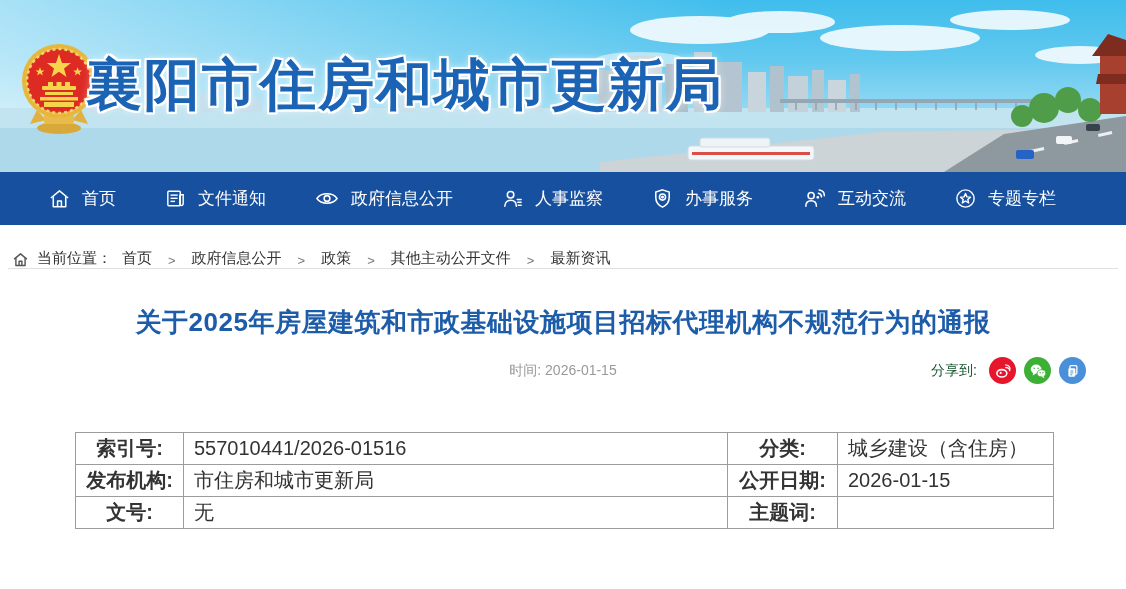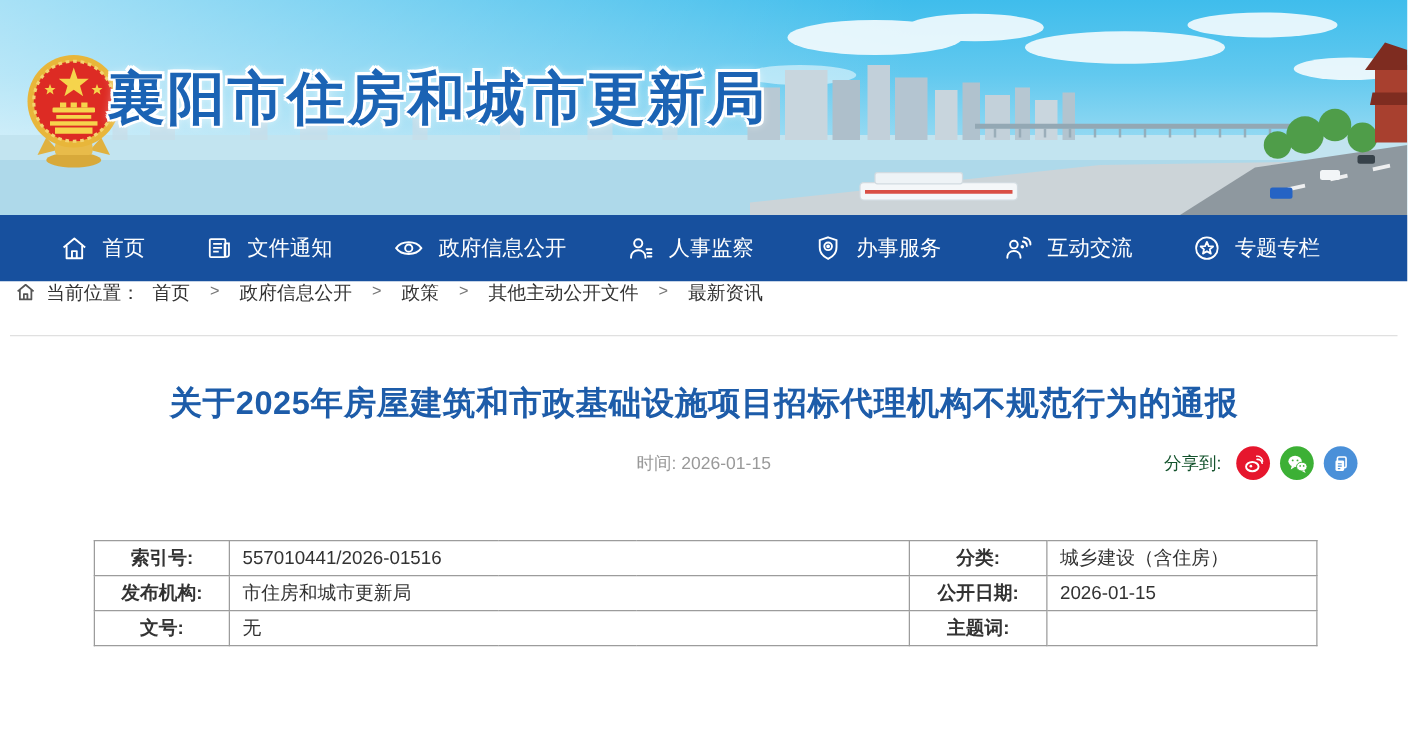--- a/index.html
+++ b/index.html
@@ -18,21 +18,21 @@
     background: linear-gradient(180deg, #3fbdec 0%, #62c9ef 35%, #9ddcf3 70%, #b7e2f1 100%);
   }
   .banner .haze {
     position: absolute; inset: 0;
     background: linear-gradient(90deg, rgba(255,255,255,0.55) 0%, rgba(255,255,255,0.25) 35%, rgba(255,255,255,0) 65%);
   }
   .banner svg.scene { position: absolute; inset: 0; }
   .emblem { position: absolute; left: 20px; top: 40px; width: 78px; height: 98px; }
   .banner-title {
     position: absolute; left: 86px; top: 48px;
-    font-size: 46px; font-weight: 900; letter-spacing: 2px;
+    font-size: 56px; font-weight: 900; letter-spacing: 2px;
     color: #1b63b4;
     text-shadow: 2px 0 0 #fff, -2px 0 0 #fff, 0 2px 0 #fff, 0 -2px 0 #fff,
                  2px 2px 0 #fff, -2px -2px 0 #fff, 2px -2px 0 #fff, -2px 2px 0 #fff,
                  0 0 8px rgba(255,255,255,.9);
     white-space: nowrap;
   }
 
   
   .navbar {
     width: 1126px; height: 53px;
@@ -44,21 +44,21 @@
   .nav-item {
     display: flex; align-items: center; gap: 11px;
     color: #ffffff; font-size: 17px;
     cursor: pointer; white-space: nowrap;
   }
   .nav-item svg { display: block; }
 
   
   .breadcrumb {
     width: 1110px; height: 44px; margin: 0 8px;
-    display: flex; align-items: flex-start;
+    display: flex; align-items: flex-end;
     font-size: 15px; color: #333;
     border-bottom: 1px solid #e0e0e0;
     padding-left: 4px;
   }
   .breadcrumb .crumb-home-icon { margin-right: 8px; display: flex; }
   .breadcrumb .crumb-label { margin-right: 10px; }
   .breadcrumb a.crumb-link { color: #333; text-decoration: none; cursor: pointer; }
   .breadcrumb .crumb-sep { color: #777; margin: 0 16px; font-size: 13px; }
 
   
@@ -87,21 +87,21 @@
   .share-btn.weibo { background: #e6162d; }
   .share-btn.wechat { background: #3cb035; }
   .share-btn.copy { background: #4a90d9; }
 
   
   .info-table {
     margin: 45px 16px 0 75px;
     width: 978px;
     border-collapse: collapse;
     table-layout: fixed;
-    font-size: 15px; color: #333;
+    font-size: 20px; color: #333;
   }
   .info-table td {
     border: 1px solid #9c9c9c;
     height: 28px;
     padding: 2px 10px;
     background: #fff;
     overflow: hidden; white-space: nowrap;
   }
   .info-table td.lbl {
     font-weight: bold; text-align: center; padding: 2px 4px;

